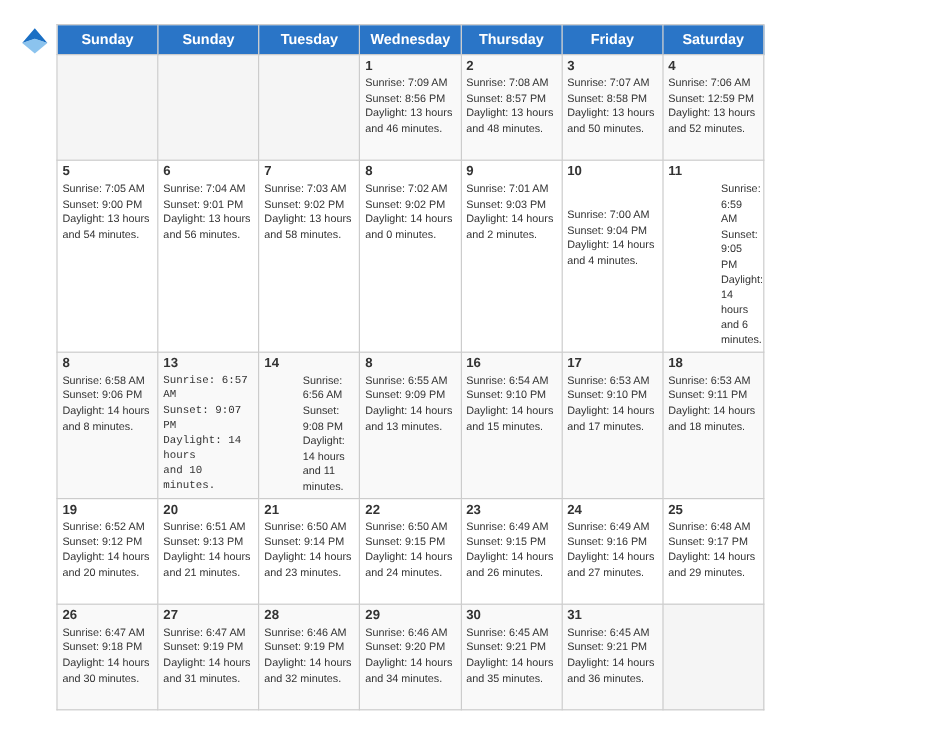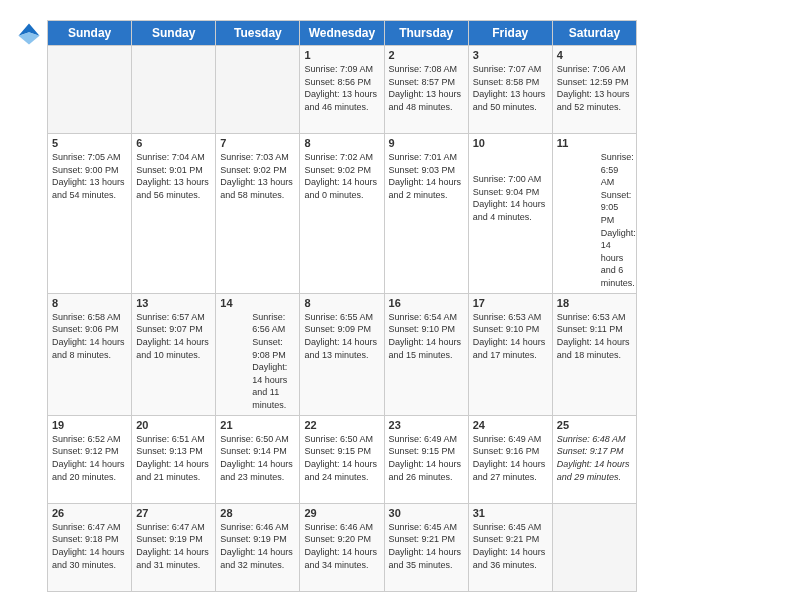--- a/index.html
+++ b/index.html
@@ -220,21 +220,21 @@
         <tr>
           <td>
             <span class="day-number">8</span>
             <div class="day-info" style="white-space: pre-line;">Sunrise: 6:58 AM
 Sunset: 9:06 PM
 Daylight: 14 hours
 and 8 minutes.</div>
           </td>
           <td>
             <span class="day-number">13</span>
-            <div class="day-info" style="white-space: pre-line;">Sunrise: 6:57 AM
+            <div class="day-info" style="white-space: pre-line; font-family: Liberation Mono, monospace;">Sunrise: 6:57 AM
 Sunset: 9:07 PM
 Daylight: 14 hours
 and 10 minutes.</div>
           </td>
           <td>
             <span class="day-number">14</span>
             <div class="day-info" style="white-space: pre-line; margin-left: 32px;">Sunrise: 6:56 AM
 Sunset: 9:08 PM
 Daylight: 14 hours
 and 11 minutes.</div>
@@ -306,21 +306,21 @@
           </td>
           <td>
             <span class="day-number">24</span>
             <div class="day-info" style="white-space: pre-line;">Sunrise: 6:49 AM
 Sunset: 9:16 PM
 Daylight: 14 hours
 and 27 minutes.</div>
           </td>
           <td>
             <span class="day-number">25</span>
-            <div class="day-info" style="white-space: pre-line; font-style: italic;">Sunrise: 6:48 AM
+            <div class="day-info" style="white-space: pre-line;">Sunrise: 6:48 AM
 Sunset: 9:17 PM
 Daylight: 14 hours
 and 29 minutes.</div>
           </td>
         </tr>
         <tr>
           <td>
             <span class="day-number">26</span>
             <div class="day-info" style="white-space: pre-line;">Sunrise: 6:47 AM
 Sunset: 9:18 PM

